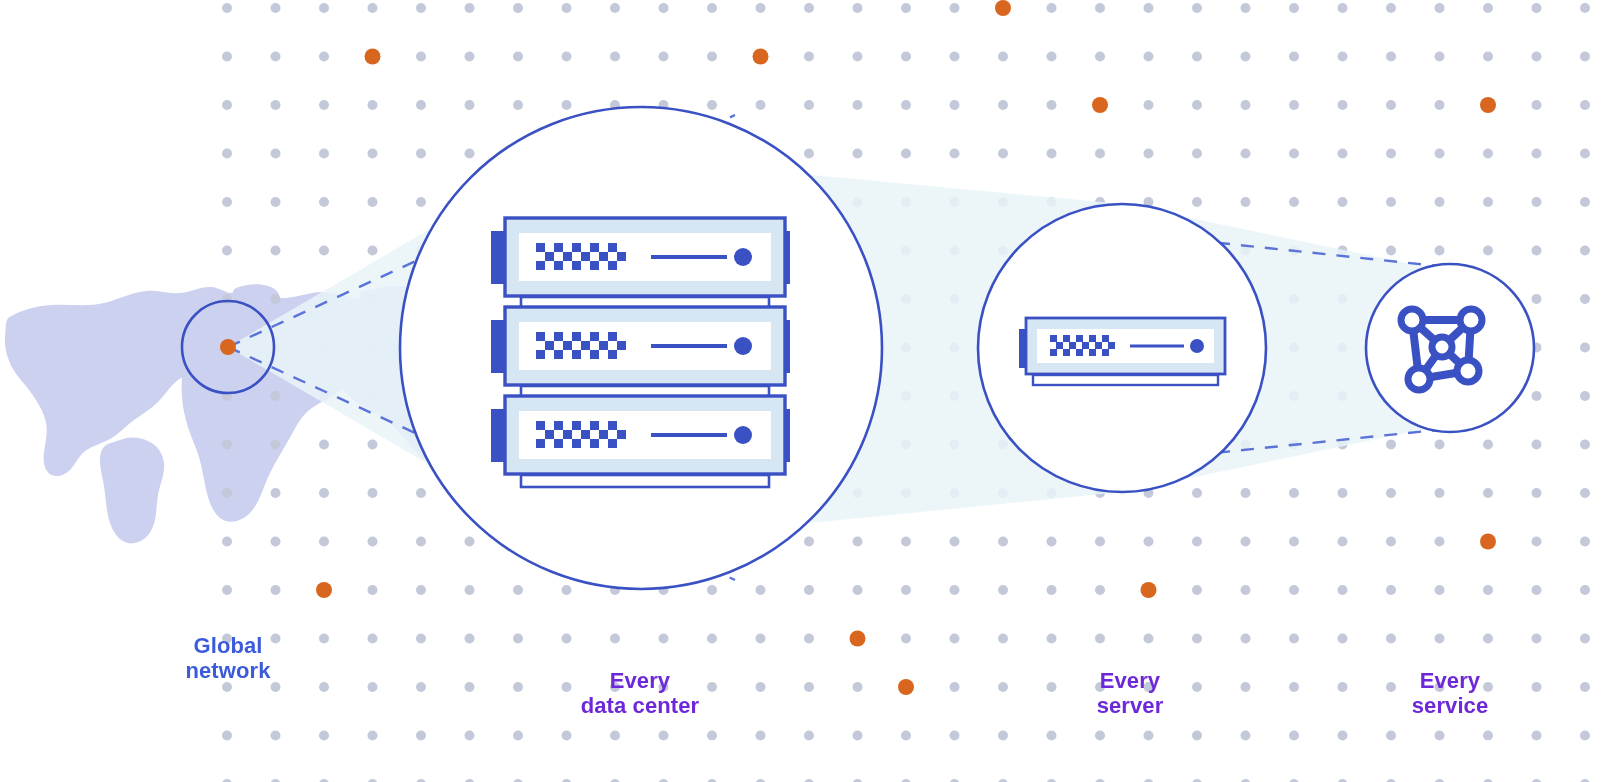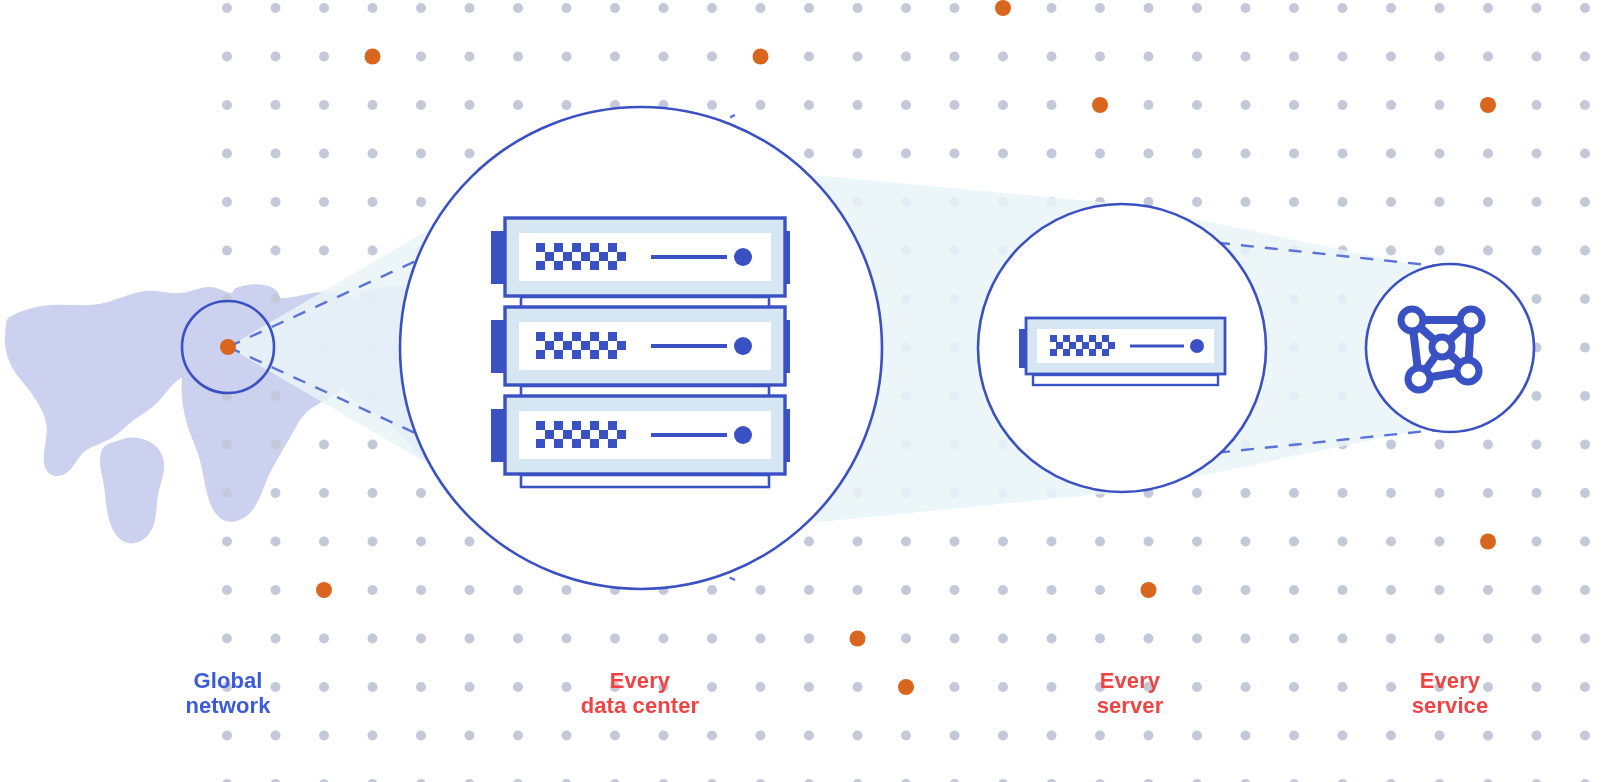--- a/index.html
+++ b/index.html
@@ -14,23 +14,23 @@
   #stage svg{display:block;}
   .lbl{
     position:absolute;
     text-align:center;
     font-size:22px;
     line-height:25px;
     font-weight:700;
     letter-spacing:.1px;
     white-space:pre-line;
   }
-  .lbl.dark{color:#ef4444;}
+  .lbl.dark{color:#6d28d9;}
   .lbl.accent{color:#3b5bdb;}
-  #lbl-global{left:128px;top:668px;width:200px;text-align:center;}
+  #lbl-global{left:128px;top:633px;width:200px;text-align:center;}
   #lbl-dc{left:540px;top:668px;width:200px;}
   #lbl-srv{left:1030px;top:668px;width:200px;}
   #lbl-svc{left:1350px;top:668px;width:200px;}
 </style>
 </head>
 <body>
 
 <div id="stage">
 <svg width="1620" height="782" viewBox="0 0 1620 782" xmlns="http://www.w3.org/2000/svg">
   <defs>

